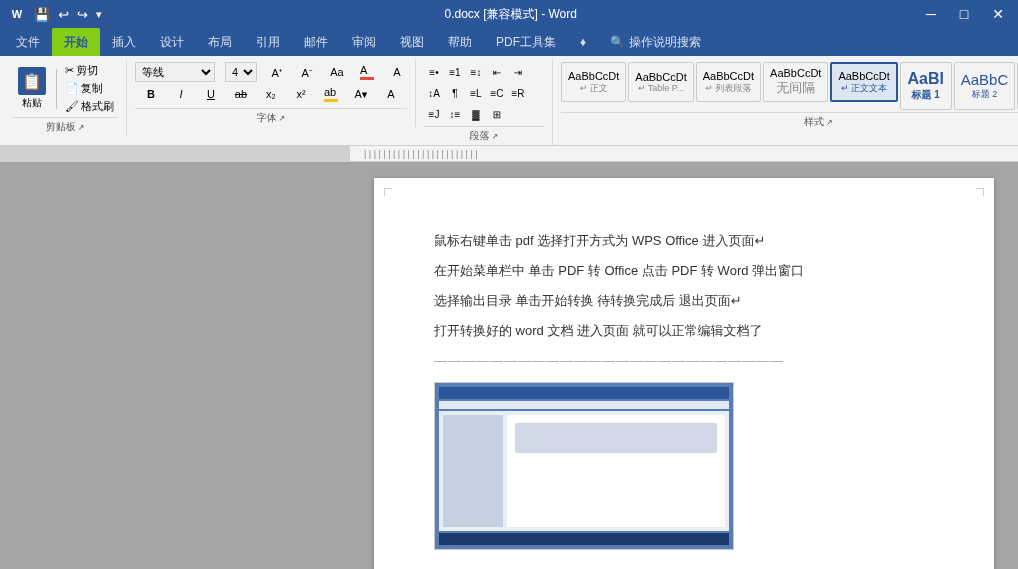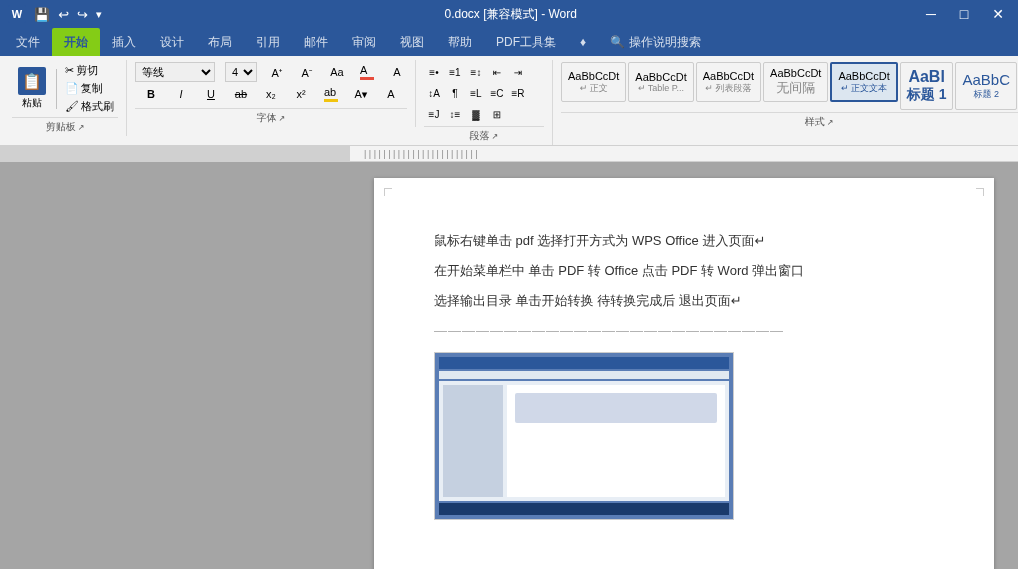--- a/index.html
+++ b/index.html
@@ -235,21 +235,21 @@
           <div class="style-item" style="font-size:11px;">
             <span>AaBbCcDt</span>
             <span style="font-size:13px; color:#888;text-align:right;">无间隔</span>
           </div>
           <div class="style-item active" style="font-size:11px; border-color:#2b579a; background:#dce6f0;">
             <span>AaBbCcDt</span>
             <span style="font-size:9px; color:#2b579a;">↵ 正文文本</span>
           </div>
           <div class="style-item style-item-large" style="font-size:16px; color:#2b579a; font-weight:bold;">
             <span>AaBl</span>
-            <span style="font-size:14px;">标题 1</span>
+            <span style="font-size:10px;">标题 1</span>
           </div>
           <div class="style-item style-item-large" style="font-size:15px; color:#2b579a;">
             <span>AaBbC</span>
             <span style="font-size:9px;">标题 2</span>
           </div>
           <div class="style-item style-item-large" style="font-size:14px;">
             <span>AaBbC</span>
             <span style="font-size:9px;">标题</span>
           </div>
         </div>
@@ -274,20 +274,21 @@
   <div id="left-panel"></div>
   <div id="doc-content">
     <div id="page">
 
       <div style="position:absolute; top:10px; left:10px; width:8px; height:8px; border-top:1px solid #ccc; border-left:1px solid #ccc;"></div>
       <div style="position:absolute; top:10px; right:10px; width:8px; height:8px; border-top:1px solid #ccc; border-right:1px solid #ccc;"></div>
 
       <p class="page-text">鼠标右键单击 pdf   选择打开方式为 WPS Office   进入页面↵</p>
       <p class="page-text">在开始菜单栏中   单击 PDF 转 Office   点击 PDF 转 Word   弹出窗口</p>
       <p class="page-text">选择输出目录   单击开始转换   待转换完成后   退出页面↵</p>
+      <p class="page-text">打开转换好的 word 文档   进入页面   就可以正常编辑文档了</p>
       <p class="page-text blurred-text">—————————————————————————</p>
 
       <div class="screenshot-preview">
         <div class="screenshot-inner">
           <div class="screenshot-toolbar"></div>
           <div style="background:#e0e8f0; height:8px; margin-bottom:2px;"></div>
           <div class="screenshot-body">
             <div class="screenshot-sidebar"></div>
             <div class="screenshot-main">
               <div style="background:#d0d8e8; height:30px; margin: 8px; border-radius:2px;"></div>

